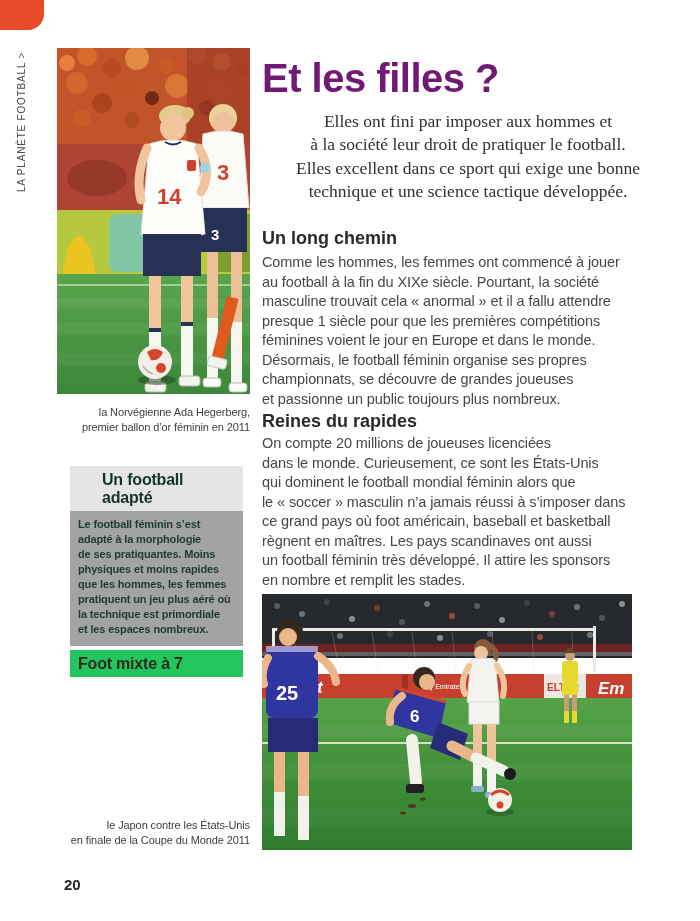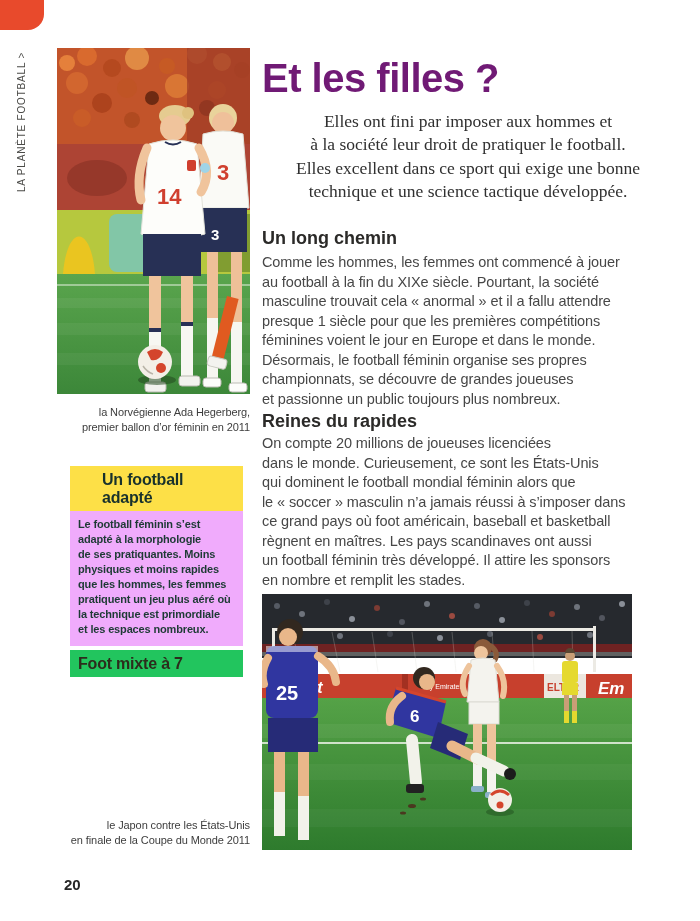--- a/index.html
+++ b/index.html
@@ -26,22 +26,22 @@
 
   
   .sidebox{position:absolute;left:70px;width:173px;}
   .box-adapte{top:466px;}
   .box-mixte{top:650px;}
   .sidebox .box-title{font-size:16px;font-weight:bold;letter-spacing:-.2px;
                       padding:5px 8px 4px 8px;color:#18312c;}
   .sidebox .box-body{font-size:11px;font-weight:bold;line-height:15px;
                      letter-spacing:-.15px;padding:6px 7px 9px 8px;
                      white-space:pre-line;color:#1d3a34;}
-  .box-adapte .box-title{background:#fde047;padding-left:32px;}
-  .box-adapte .box-body{background:#f0abfc;}
+  .box-adapte .box-title{background:#e5e5e5;padding-left:32px;}
+  .box-adapte .box-body{background:#a3a3a3;}
   .box-mixte .box-title{background:#22c55e;color:#2c2c1c;}
   .box-mixte .box-body{background:#e9ecac;color:#33331f;}
 
   
   .page-number{position:absolute;left:64px;top:876px;font-size:15px;
                font-weight:bold;color:#262626;}
 
   
   .main-col{position:absolute;left:262px;top:0;width:412px;}
   .article-title{position:absolute;left:0;top:56px;margin:0;font-size:40px;

